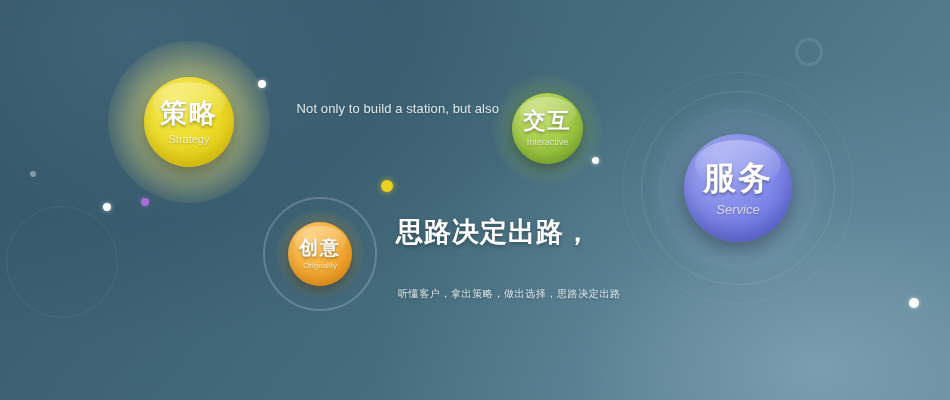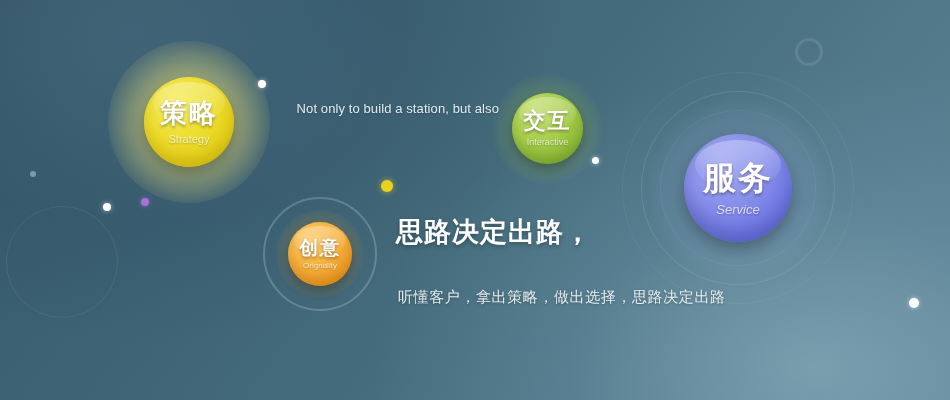--- a/index.html
+++ b/index.html
@@ -137,21 +137,21 @@
     font-weight:bold;
     font-size:27px; line-height:1.25;
     letter-spacing:1px;
     text-shadow:0 2px 4px rgba(0,0,0,0.30);
   }
   #headline div { white-space:nowrap; }
 
   #subheadline {
     position:absolute; left:398px; top:287px;
     color:rgba(240,246,249,0.92);
-    font-size:15px; line-height:1.3;
+    font-size:10px; line-height:1.3;
     letter-spacing:0.6px;
     text-shadow:0 1px 3px rgba(0,0,0,0.28);
     white-space:nowrap;
   }
 </style>
 </head>
 <body>
 
 <div id="banner">
 

